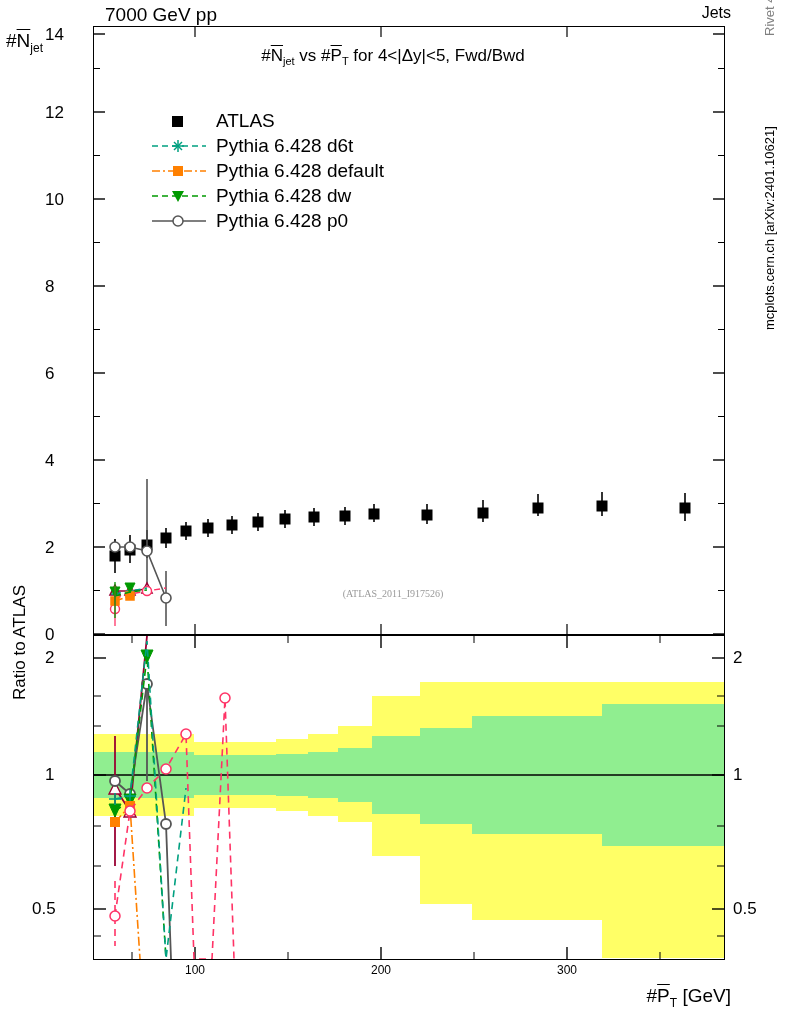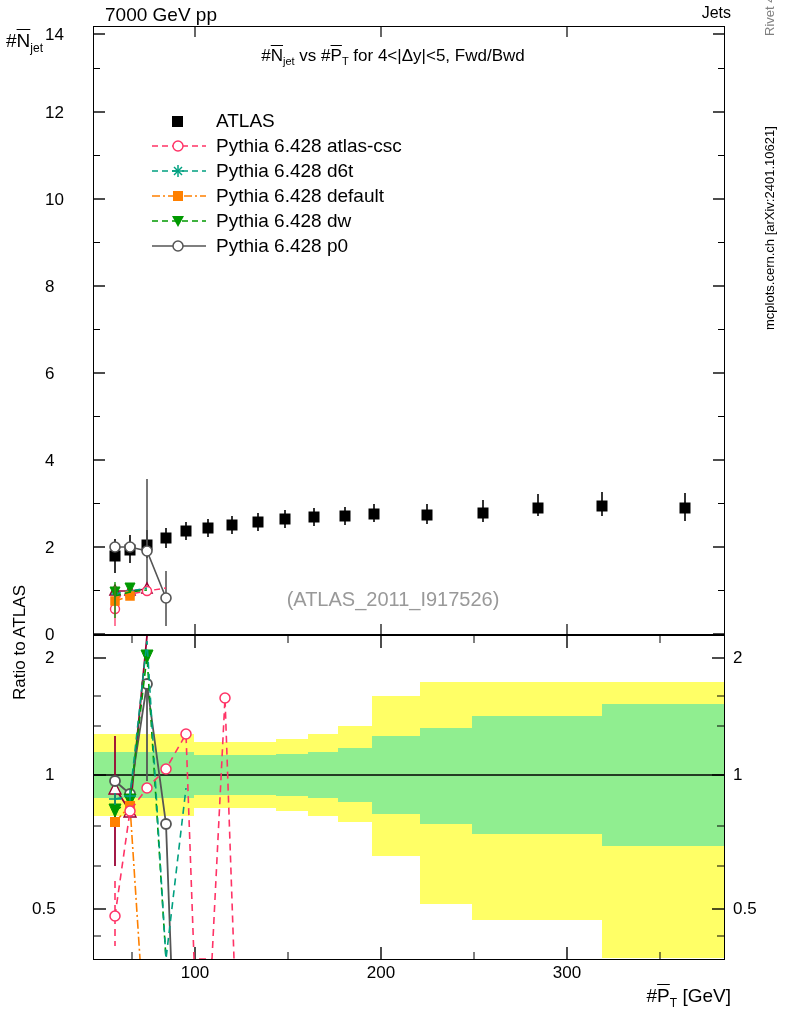--- a/index.html
+++ b/index.html
@@ -10,40 +10,40 @@
 
   
   .hdr-left{left:105px;top:4px;font-size:19px;}
   .hdr-right{right:55px;top:4px;font-size:16px;}
 
   
   #mainframe{left:93px;top:26px;width:632px;height:609px;border:1.5px solid #000;box-sizing:border-box;}
   #ratioframe{left:93px;top:635px;width:632px;height:325px;border:1.5px solid #000;box-sizing:border-box;}
 
   .ylab{position:absolute;font-size:17px;width:40px;}
-  .xlab{position:absolute;font-size:17px;text-align:center;width:60px;}
+  .xlab{position:absolute;font-size:12px;text-align:center;width:60px;}
 
   
   .ytitle-main{left:6px;top:30px;font-size:19px;}
   .ytitle-ratio{position:absolute;left:10px;top:700px;font-size:17px;transform:rotate(-90deg);transform-origin:left top;white-space:nowrap;}
 
   
   .rtxt{position:absolute;font-size:13px;color:#808080;transform:rotate(-90deg);transform-origin:left top;white-space:nowrap;}
   .rtxt2{position:absolute;font-size:13px;color:#000;transform:rotate(-90deg);transform-origin:left top;white-space:nowrap;}
 
   
   .plottitle{left:50%;top:46px;transform:translateX(-50%);font-size:17px;white-space:nowrap;}
 
   
   #legend{left:150px;top:108px;font-size:19px;}
   .legrow{height:25px;display:flex;align-items:center;}
   .legkey{width:58px;height:18px;position:relative;margin-right:8px;}
   .legtext{white-space:nowrap;}
 
-  .watermark{left:50%;top:588px;transform:translateX(-50%);font-size:20px;color:#999;white-space:nowrap;}
+  .watermark{left:50%;top:588px;transform:translateX(-50%);font-size:10px;color:#999;white-space:nowrap;font-family:Liberation Serif, serif;}
 
   
   .xtitle{right:55px;top:985px;font-size:19px;}
 
   svg{display:block;}
   .nosel{user-select:none;}
 </style>
 </head>
 <body>
 
@@ -223,29 +223,20 @@
   </div>
 
   <div class="abs nosel" id="legend">
     <div class="legrow">
       <span class="legkey">
         <svg width="58" height="18">
             <rect x="22" y="4" width="11" height="11" fill="#000"></rect>
           </svg>
       </span>
       <span class="legtext">ATLAS</span>
-    </div>
-    <div class="legrow">
-      <span class="legkey">
-        <svg width="58" height="18">
-            <line x1="2" y1="9" x2="56" y2="9" stroke="#ff3366" stroke-width="1.5" stroke-dasharray="6,4"></line>
-            <circle cx="28" cy="9" r="5" fill="#fff" stroke="#ff3366" stroke-width="1.4"></circle>
-          </svg>
-      </span>
-      <span class="legtext">Pythia 6.428 atlas-csc</span>
     </div>
     <div class="legrow">
       <span class="legkey">
         <svg width="58" height="18">
             <line x1="2" y1="9" x2="56" y2="9" stroke="#00a080" stroke-width="1.5" stroke-dasharray="6,4"></line>
             <g stroke="#00a080" stroke-width="1.5">
               <line x1="22" y1="9" x2="34" y2="9"></line>
               <line x1="28" y1="3" x2="28" y2="15"></line>
               <line x1="24" y1="5" x2="32" y2="13"></line>
               <line x1="32" y1="5" x2="24" y2="13"></line>

